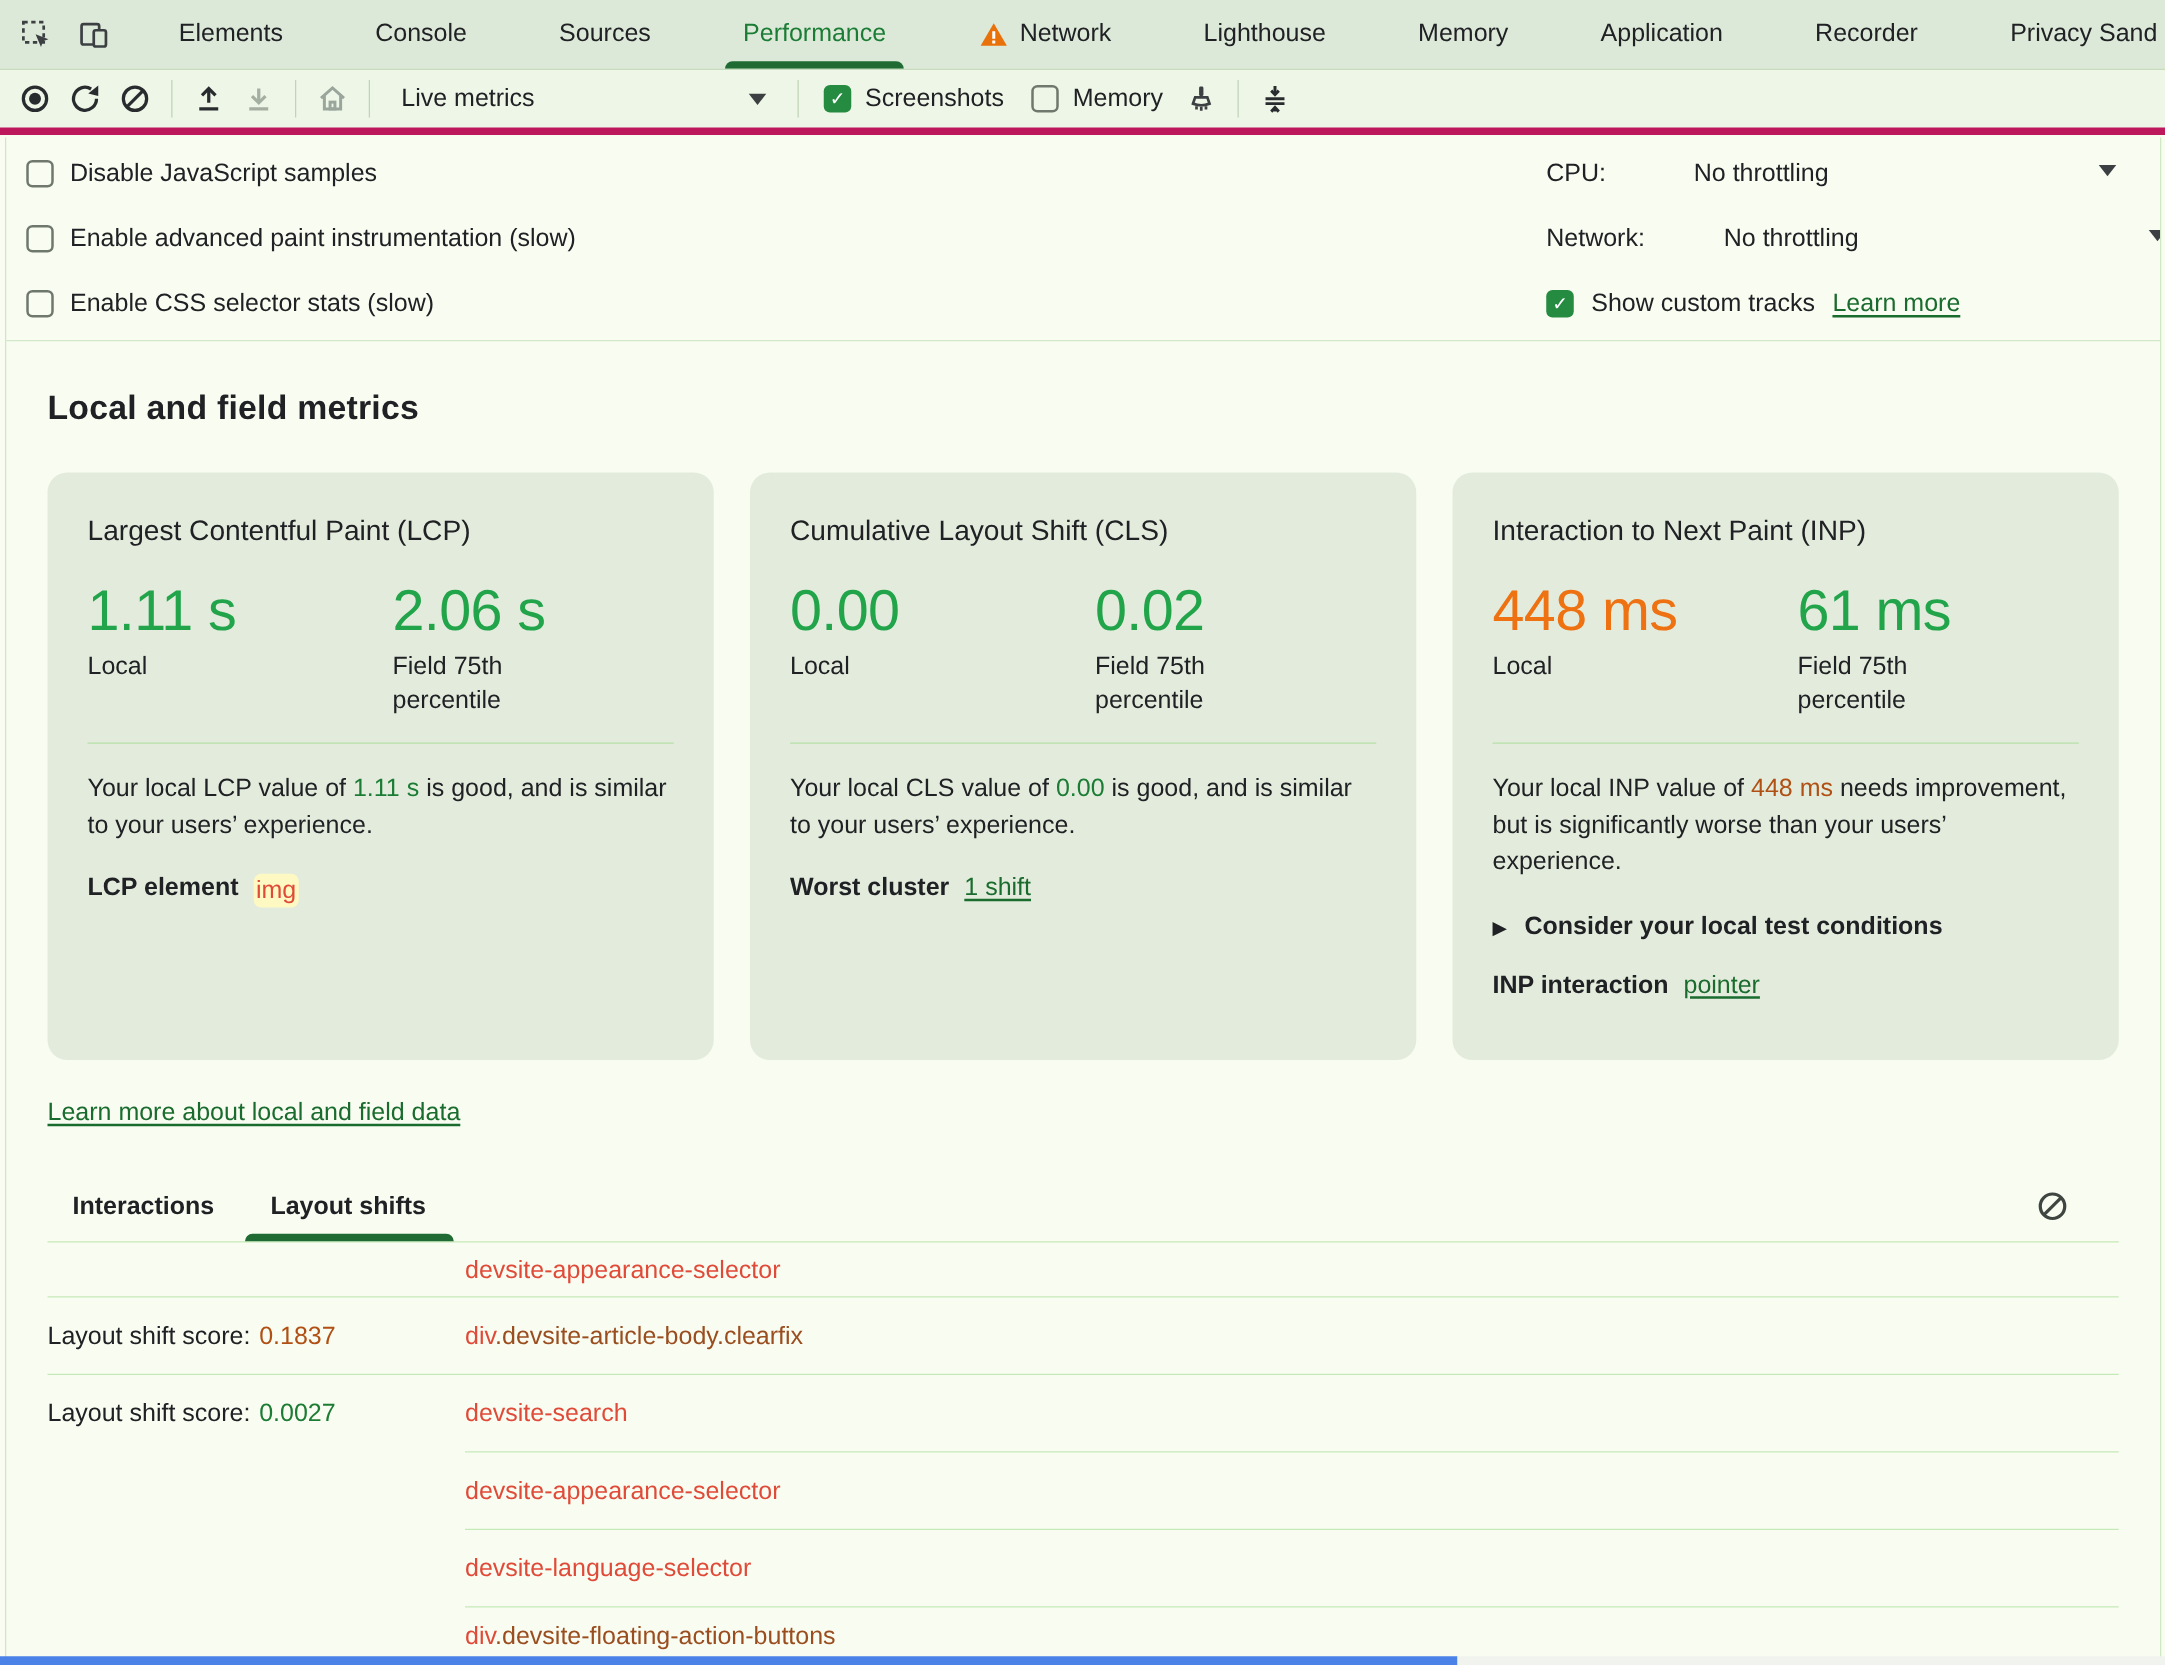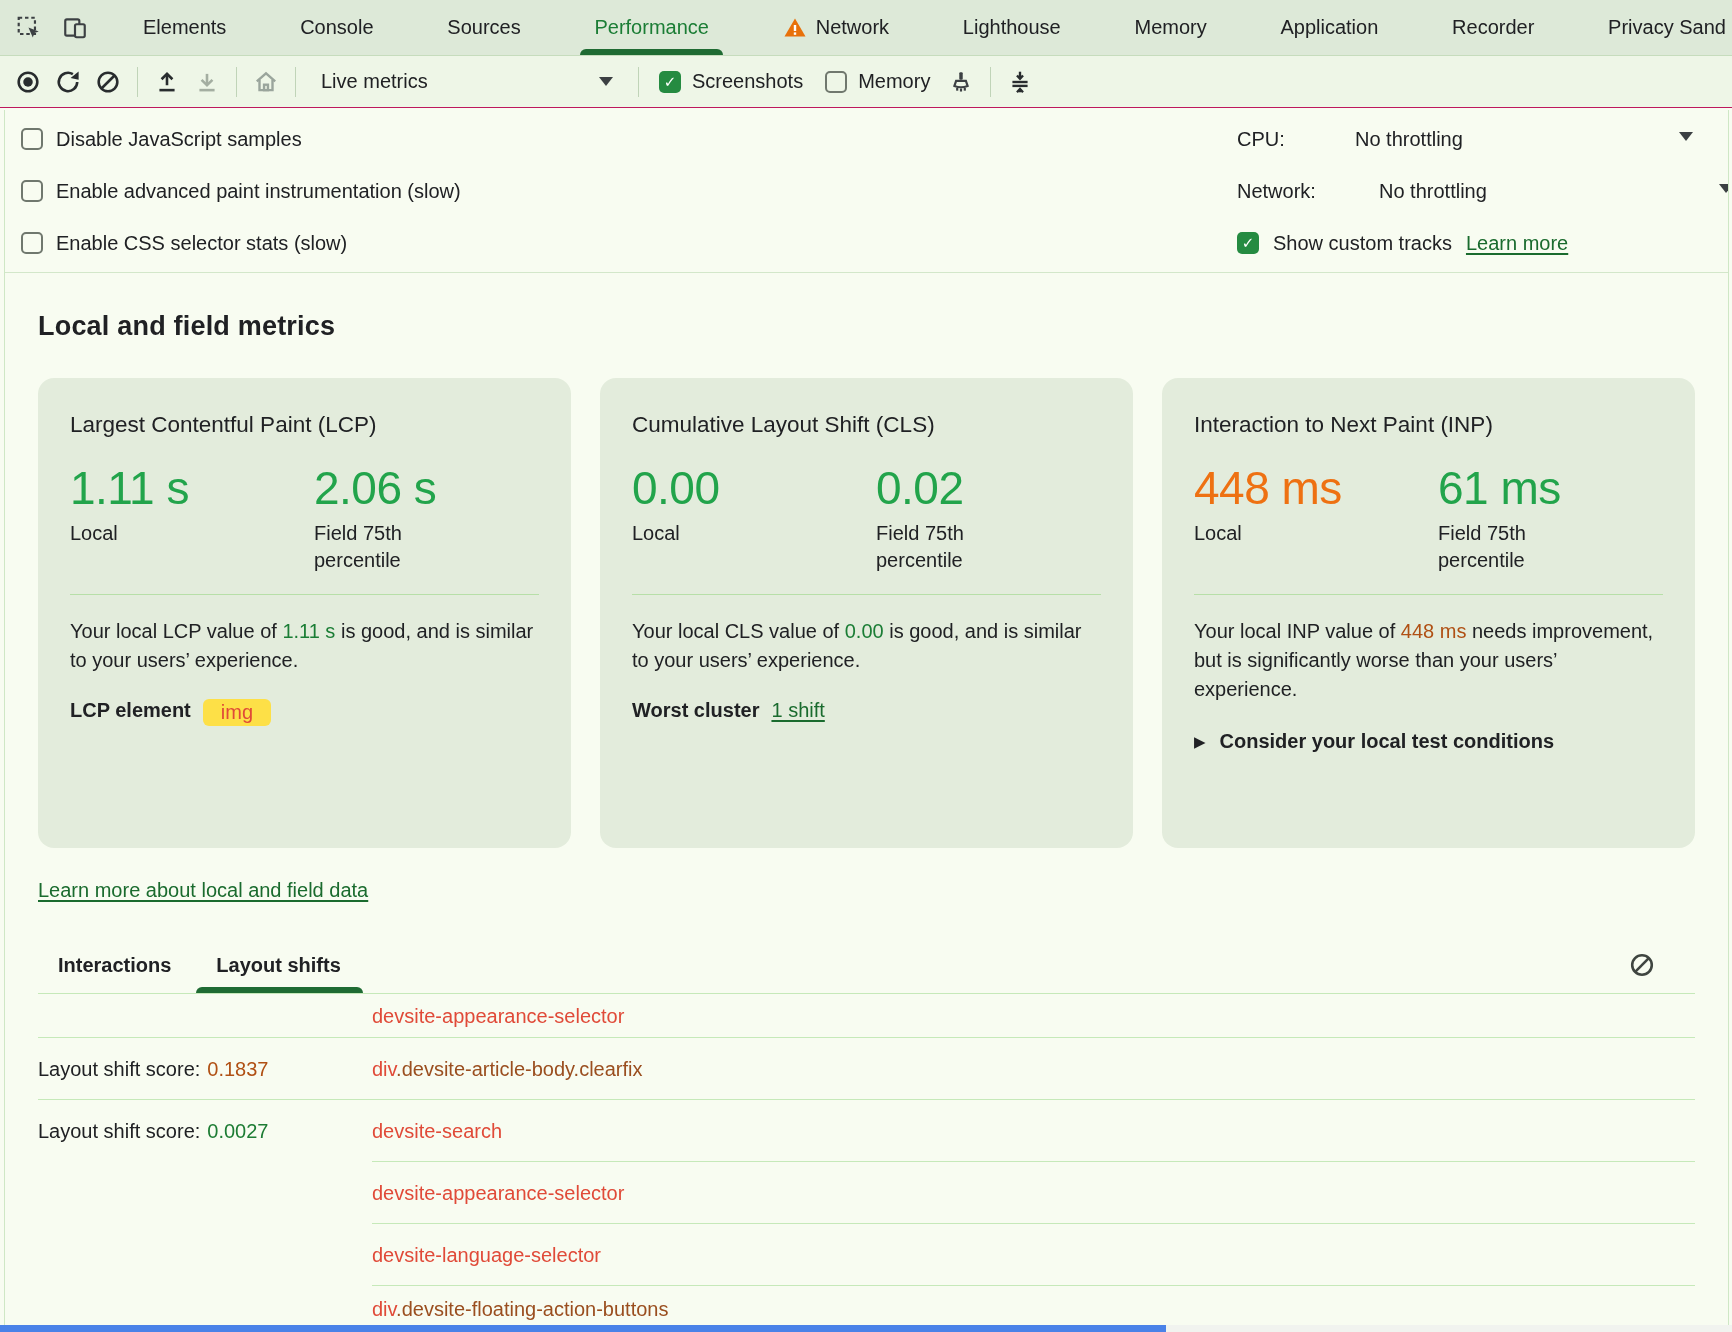--- a/index.html
+++ b/index.html
@@ -30,21 +30,21 @@
   }
   .tab:last-child { padding-right: 6px; }
   .tab.active { color: #1b7d35; }
   .tab.active::after {
     content: ""; position: absolute; left: 6px; right: 6px; bottom: 0; height: 6px;
     background: #1f6b33; border-radius: 6px 6px 0 0;
   }
 
   
   .toolbar {
-    height: 52px; background: #eef6e7; border-bottom: 1px solid #be185d;
+    height: 52px; background: #eef6e7; border-bottom: 6px solid #be185d;
     display: flex; align-items: center; padding: 0 10px; gap: 4px;
   }
   .toolbar .icon-btn { width: 36px; height: 36px; }
   .toolbar .vsep { height: 30px; margin: 0 7px; align-self: center; }
   .select-ctrl {
     display: flex; align-items: center; justify-content: space-between;
     width: 320px; padding: 0 14px 0 14px; font-size: 20px; height: 36px; cursor: default;
   }
   .caret-down {
     width: 0; height: 0; border-left: 7px solid transparent; border-right: 7px solid transparent;
@@ -81,21 +81,21 @@
   .value { font-size: 46px; line-height: 1.05; letter-spacing: -.5px; }
   .value.good { color: #22a44b; }
   .value.ni { color: #ee7112; }
   .vlabel { margin-top: 8px; font-size: 20px; line-height: 27px; max-width: 132px; }
   .card-divider { border: none; border-top: 1px solid #b7dfa8; margin-top: 20px; }
   .card-desc { margin-top: 22px; font-size: 20px; line-height: 29px; }
   .inline-val.good { color: #1b7d35; }
   .inline-val.ni { color: #b05014; }
   .card-footer { margin-top: 24px; display: flex; align-items: flex-start; gap: 12px; font-size: 20px; }
   .footer-label { font-weight: 600; }
-  .el-badge { color: #e04a38; background: #fde047; border-radius: 6px; padding: 2px 18px; cursor: pointer; }
+  .el-badge { color: #e04a38; background: #fef9c3; border-radius: 6px; padding: 2px 2px; cursor: pointer; }
   .glink { color: #1a6b2e; text-decoration: underline; text-underline-offset: 3px; cursor: pointer; }
   .disclosure { margin-top: 26px; display: flex; align-items: center; gap: 14px; font-size: 20px; font-weight: 600; cursor: pointer; }
   .disc-tri { font-size: 15px; color: #202124; }
 
   .learn-link-row { margin-top: 30px; font-size: 20px; line-height: 24px; }
 
   
   .shifts-tabs {
     margin-top: 52px; position: relative; border-bottom: 1px solid #c6e9b9;
     display: flex; gap: 45px; padding: 0 0 16px 20px; font-size: 20px; font-weight: 500;
@@ -352,20 +352,24 @@
             <div class="value good">61 ms</div>
             <div class="vlabel">Field 75th percentile</div>
           </div>
         </div>
         <hr class="card-divider">
         <p class="card-desc"><span>Your local INP value of </span><span class="inline-val ni">448 ms</span><span> needs improvement, but is significantly worse than your users’ experience.</span></p>
         <div class="disclosure">
           <span class="disc-tri">▶</span>
           <span>Consider your local test conditions</span>
         </div>
+        <div class="card-footer">
+          <span class="footer-label">INP interaction</span>
+          <a class="glink">pointer</a>
+        </div>
       </section>
     </div>
 
     <div class="learn-link-row">
       <a class="glink">Learn more about local and field data</a>
     </div>
 
     <div class="shifts-tabs">
       <span class="stab">Interactions</span>
       <span class="stab active">Layout shifts</span>

